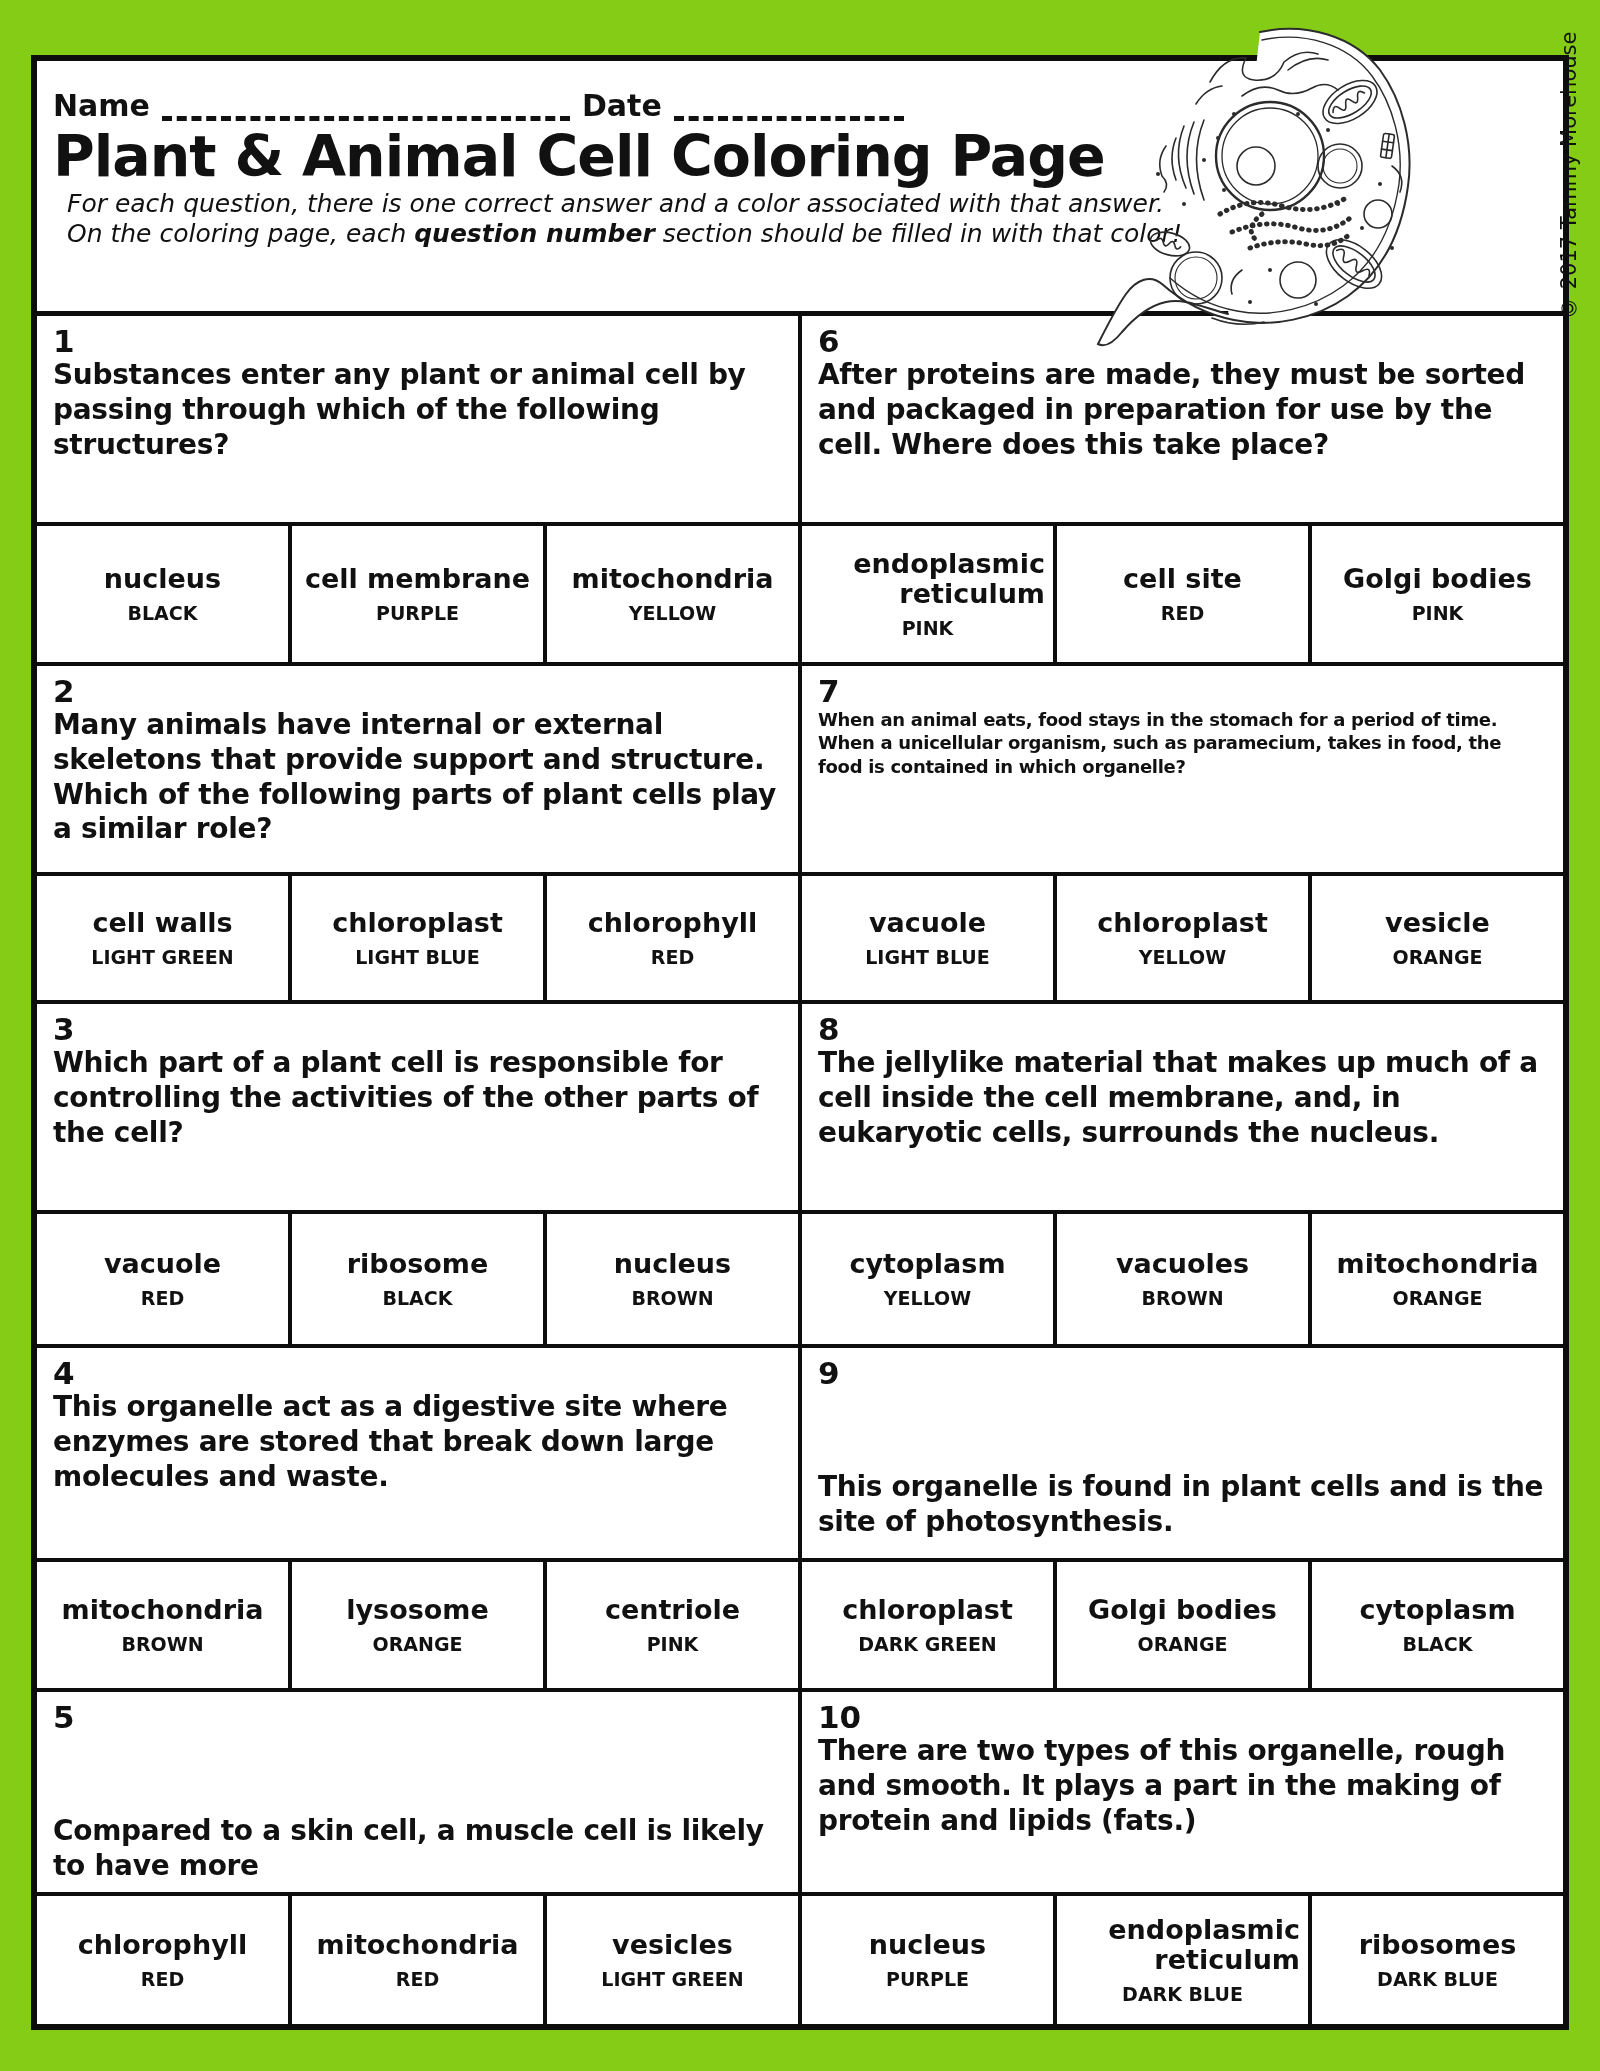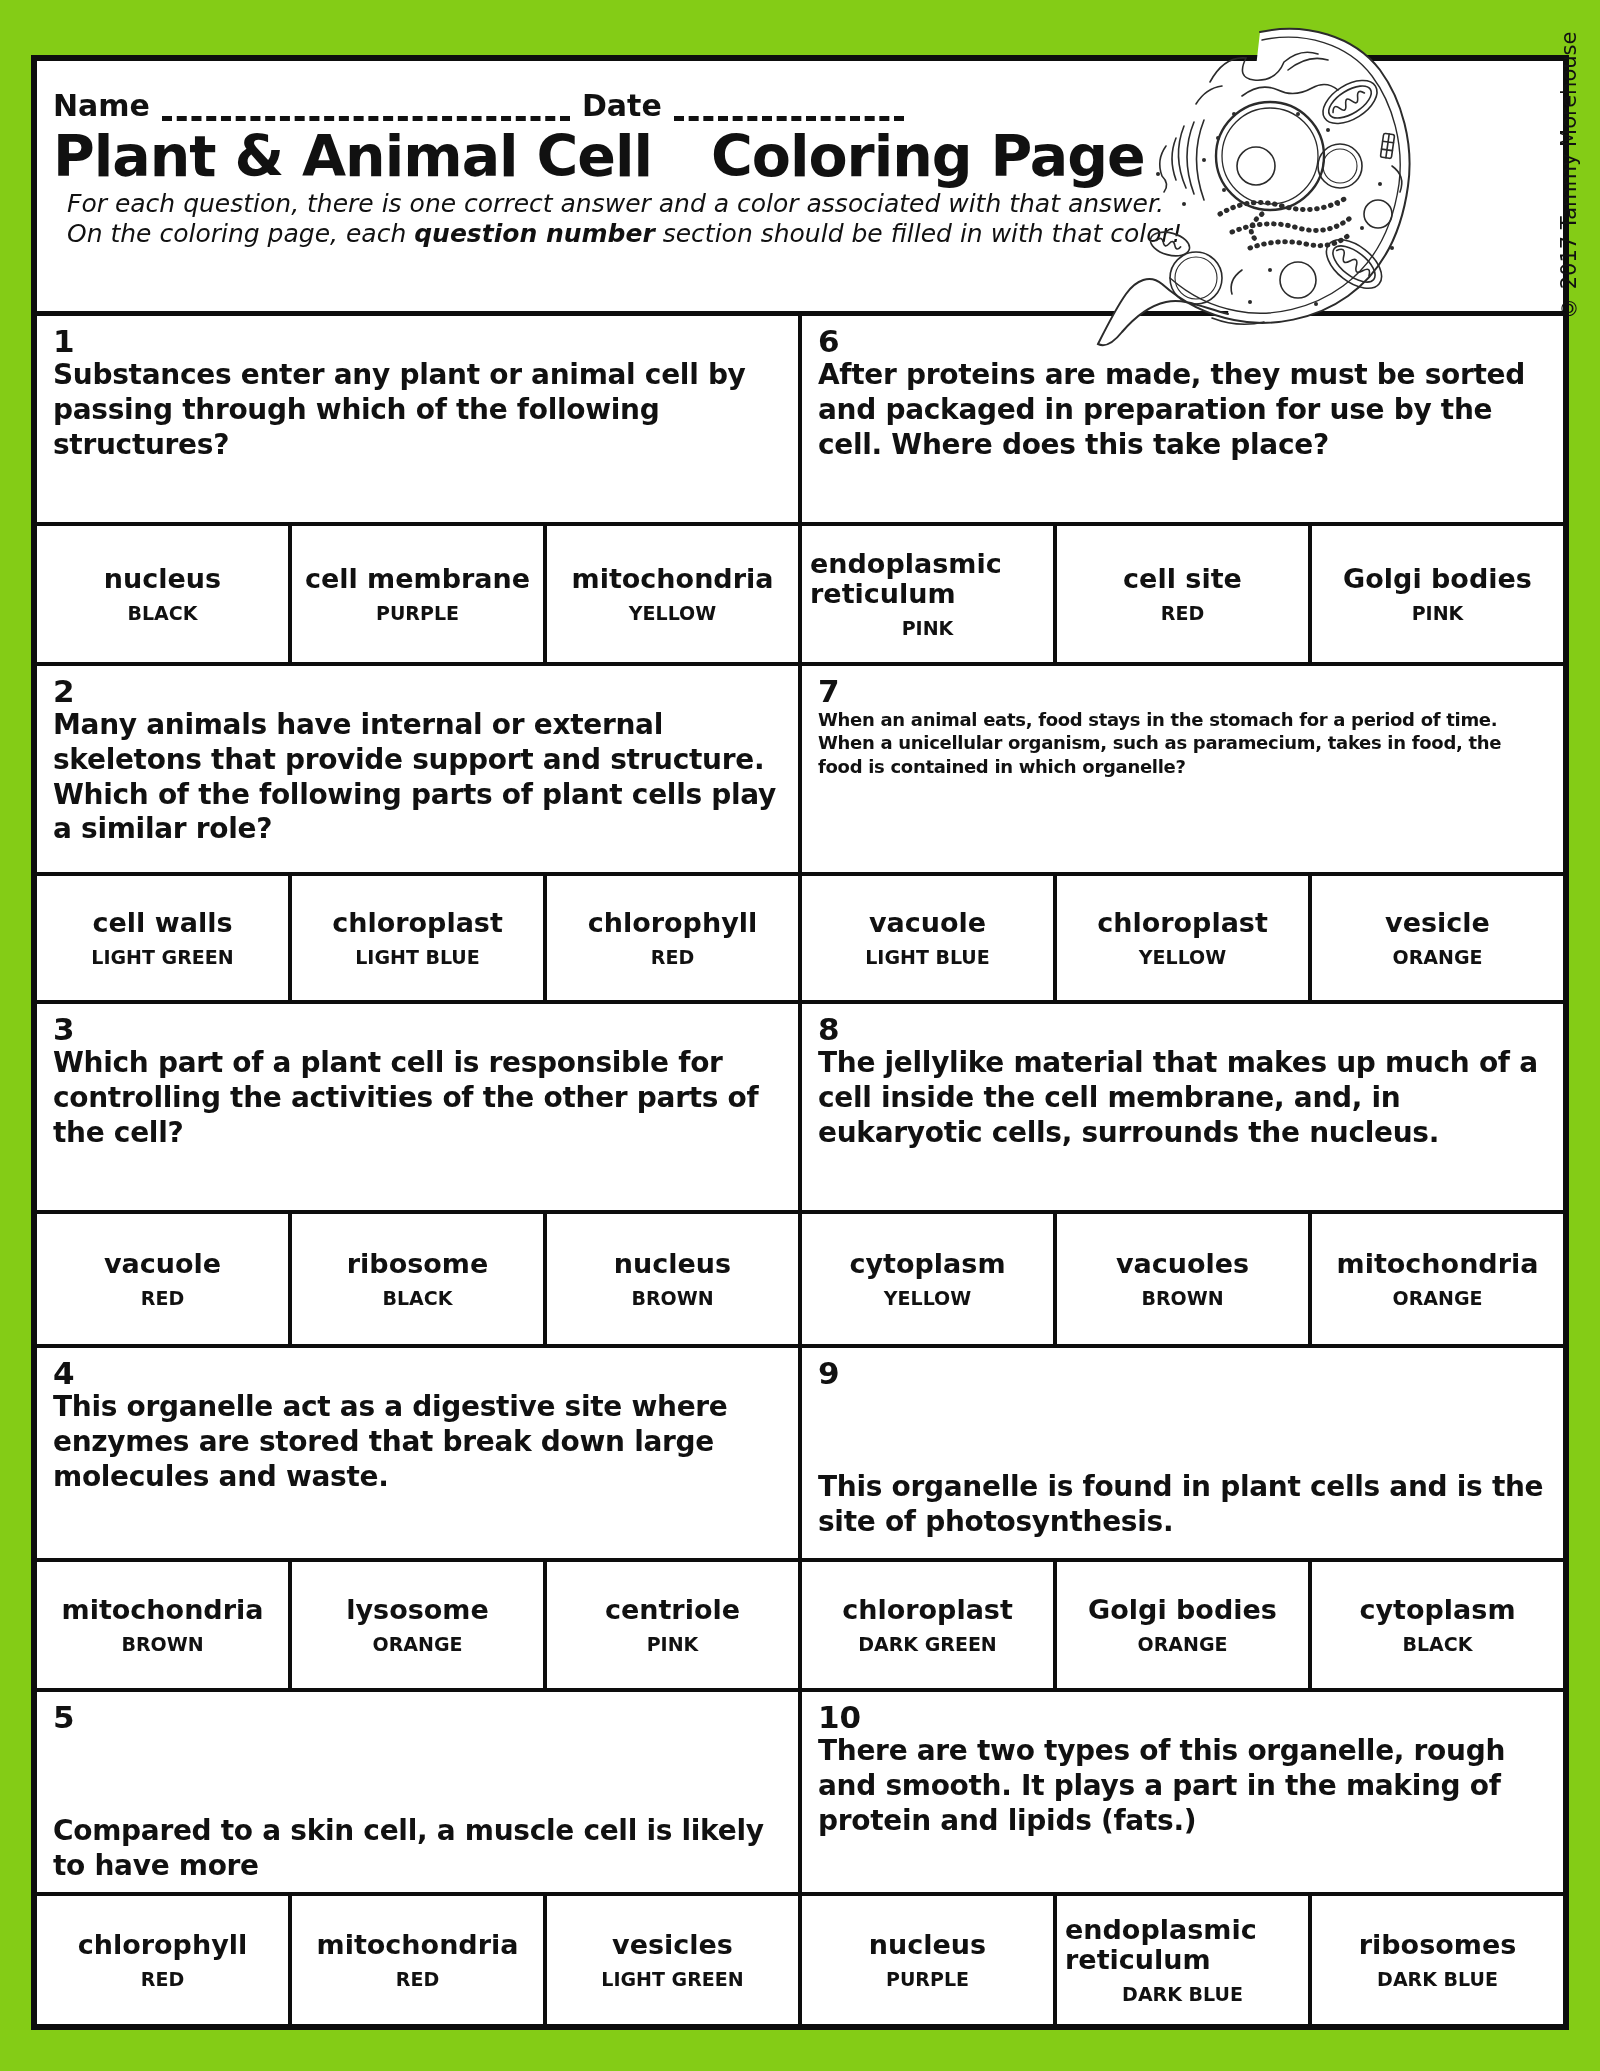--- a/index.html
+++ b/index.html
@@ -9,34 +9,34 @@
          box-sizing:border-box;background:#fff;}
   
   .header{height:250px;box-sizing:border-box;padding:30px 14px 0 16px;}
   .name-date-row{display:flex;align-items:flex-end;font-weight:700;font-size:30px;margin-bottom:2px;}
   .nd-label{line-height:1;}
   .blank{display:inline-block;border-bottom:5px dashed #111;height:22px;margin:0 12px;}
   .name-blank{width:408px;}
   .date-blank{width:230px;}
   .title{margin:6px 0 2px;font-size:57px;line-height:1.02;letter-spacing:-1px;white-space:nowrap;}
   .title .t1{font-weight:700;}
-  .title .t2{font-weight:800;margin-left:40px;}
+  .title .t2{font-weight:800;}
   .subtitle{margin:4px 14px 0;font-style:italic;font-size:25px;line-height:1.18;letter-spacing:0;}
   .subtitle .sub-bold{font-style:italic;}
   
   .grid{display:grid;grid-template-columns:repeat(6,1fr);
         grid-template-rows:206px 136px 206px 124px 206px 130px 210px 126px 200px 128px;
         gap:4px;background:#0d0d0d;border-top:5px solid #0d0d0d;}
   .qcell{grid-column:span 3;background:#fff;padding:8px 18px 6px 16px;box-sizing:border-box;}
   .qnum{font-size:31px;font-weight:700;line-height:1.1;}
   .qtext{font-size:28px;font-weight:700;line-height:1.24;letter-spacing:-0.3px;}
   .qcell.small .qtext{font-size:18px;line-height:1.3;}
   .qcell.gapped .qtext{margin-top:80px;}
   .acell{background:#fff;display:flex;flex-direction:column;align-items:center;justify-content:center;
-         text-align:left;padding:4px 8px;box-sizing:border-box;gap:11px;}
+         text-align:right;padding:4px 8px;box-sizing:border-box;gap:11px;}
   .aname{font-size:27px;font-weight:700;line-height:1.08;}
   .acolor{font-size:19px;font-weight:700;line-height:1.05;}
   
   .cell-art{position:absolute;left:1092px;top:18px;width:345px;height:340px;z-index:3;}
   .copyright{position:absolute;right:20px;top:40px;height:280px;font-size:21px;line-height:1;
              writing-mode:vertical-rl;transform:rotate(180deg);white-space:nowrap;z-index:4;}
 </style>
 </head>
 <body>
 

